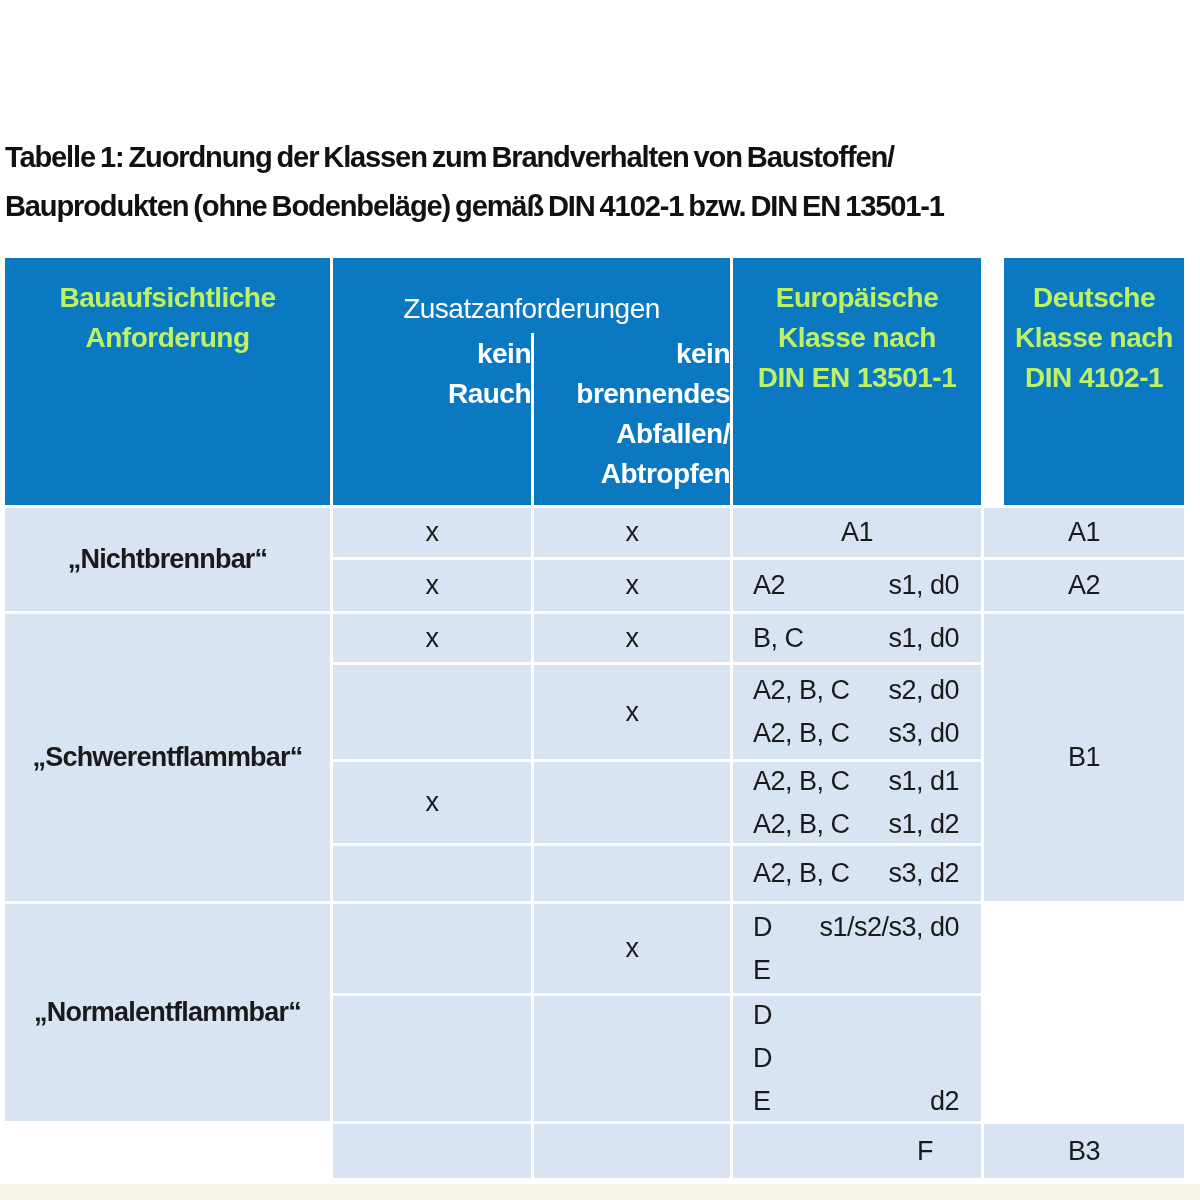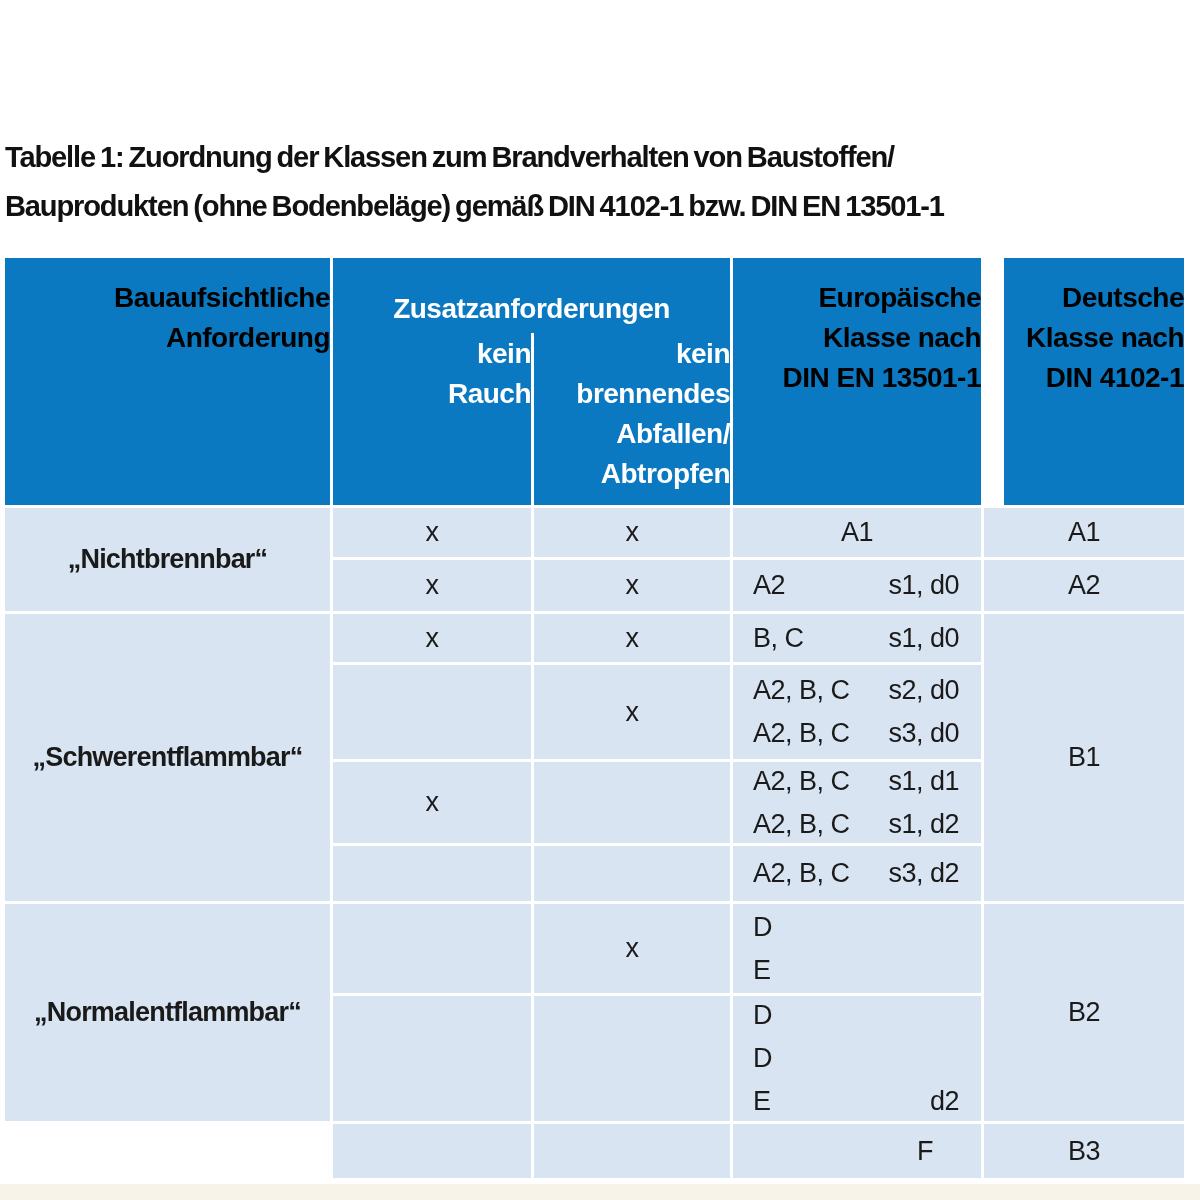--- a/index.html
+++ b/index.html
@@ -21,33 +21,33 @@
   .fire-table{
     position:absolute;left:5px;top:258px;
     width:1179px;
     display:grid;
     grid-template-columns:325px 198px 196px 248px 200px;
     grid-template-rows:247px 49px 51px 48px 94px 81px 55px 89px 125px 54px;
     gap:3px;
     background:#ffffff;
   }
   .hcell{
-    background:#0b79c1;color:#000000;
+    background:#0b79c1;color:#bef264;
     font-weight:bold;font-size:28px;line-height:40px;
     letter-spacing:-0.5px;
-    text-align:right;white-space:pre-line;
+    text-align:center;white-space:pre-line;
     padding-top:20px;box-sizing:border-box;
   }
   .zusatz-block{
     background:#0b79c1;color:#fff;position:relative;
     box-sizing:border-box;
   }
   .zusatz-title{
     height:72px;display:flex;align-items:center;justify-content:center;
-    font-weight:bold;font-size:28px;letter-spacing:-0.5px;
+    font-weight:normal;font-size:28px;letter-spacing:-0.5px;
     padding-top:30px;box-sizing:border-box;
   }
   .zusatz-divider{
     position:absolute;left:198px;top:75px;bottom:0;width:3px;background:#ffffff;
   }
   .zusatz-sub{display:flex;}
   .zusatz-sub .sub{
     font-weight:bold;font-size:28px;line-height:40px;letter-spacing:-0.5px;
     text-align:right;white-space:pre-line;padding-top:4px;box-sizing:border-box;
   }
@@ -102,21 +102,20 @@
 DIN EN 13501-1</div>
   <div class="hcell" style="grid-area:1/5/2/6;margin-left:20px;">Deutsche
 Klasse nach
 DIN 4102-1</div>
 
   <div class="cell label-cell" style="grid-area:2/1/4/2;">„Nichtbrennbar“</div>
   <div class="cell label-cell" style="grid-area:8/1/10/2;">„Normalentflammbar“</div>
   <div class="cell label-cell" style="grid-area:4/1/8/2;">„Schwerentflammbar“</div>
 
   <div class="cell" style="grid-area:4/5/8/6;">B1</div>
-  <div class="cell" style="grid-area:8/5/10/6;">B2</div>
 
   <div class="cell" style="grid-area:2/2/3/3;">x</div>
   <div class="cell" style="grid-area:2/3/3/4;">x</div>
   <div class="cell" style="grid-area:2/4/3/5;">A1</div>
   <div class="cell" style="grid-area:2/5/3/6;">A1</div>
 
   <div class="cell" style="grid-area:3/2/4/3;">x</div>
   <div class="cell" style="grid-area:3/3/4/4;">x</div>
   <div class="cell euro-cell" style="grid-area:3/4/4/5;">
     <div class="euro-line">
@@ -168,20 +167,21 @@
         <span>A2, B, C</span>
         <span>s3, d2</span>
       </div>
   </div>
 
   <div class="cell" style="grid-area:8/2/9/3;"></div>
   <div class="cell" style="grid-area:8/3/9/4;">x</div>
   <div class="cell euro-cell" style="grid-area:8/4/9/5;">
     <div class="euro-line">
         <span>D</span>
+        <span>s1/s2/s3, d0</span>
       </div>
     <div class="euro-line">
         <span>E</span>
         <span></span>
       </div>
   </div>
 
   <div class="cell" style="grid-area:9/2/10/3;"></div>
   <div class="cell" style="grid-area:9/3/10/4;"></div>
   <div class="cell euro-cell" style="grid-area:9/4/10/5;">

